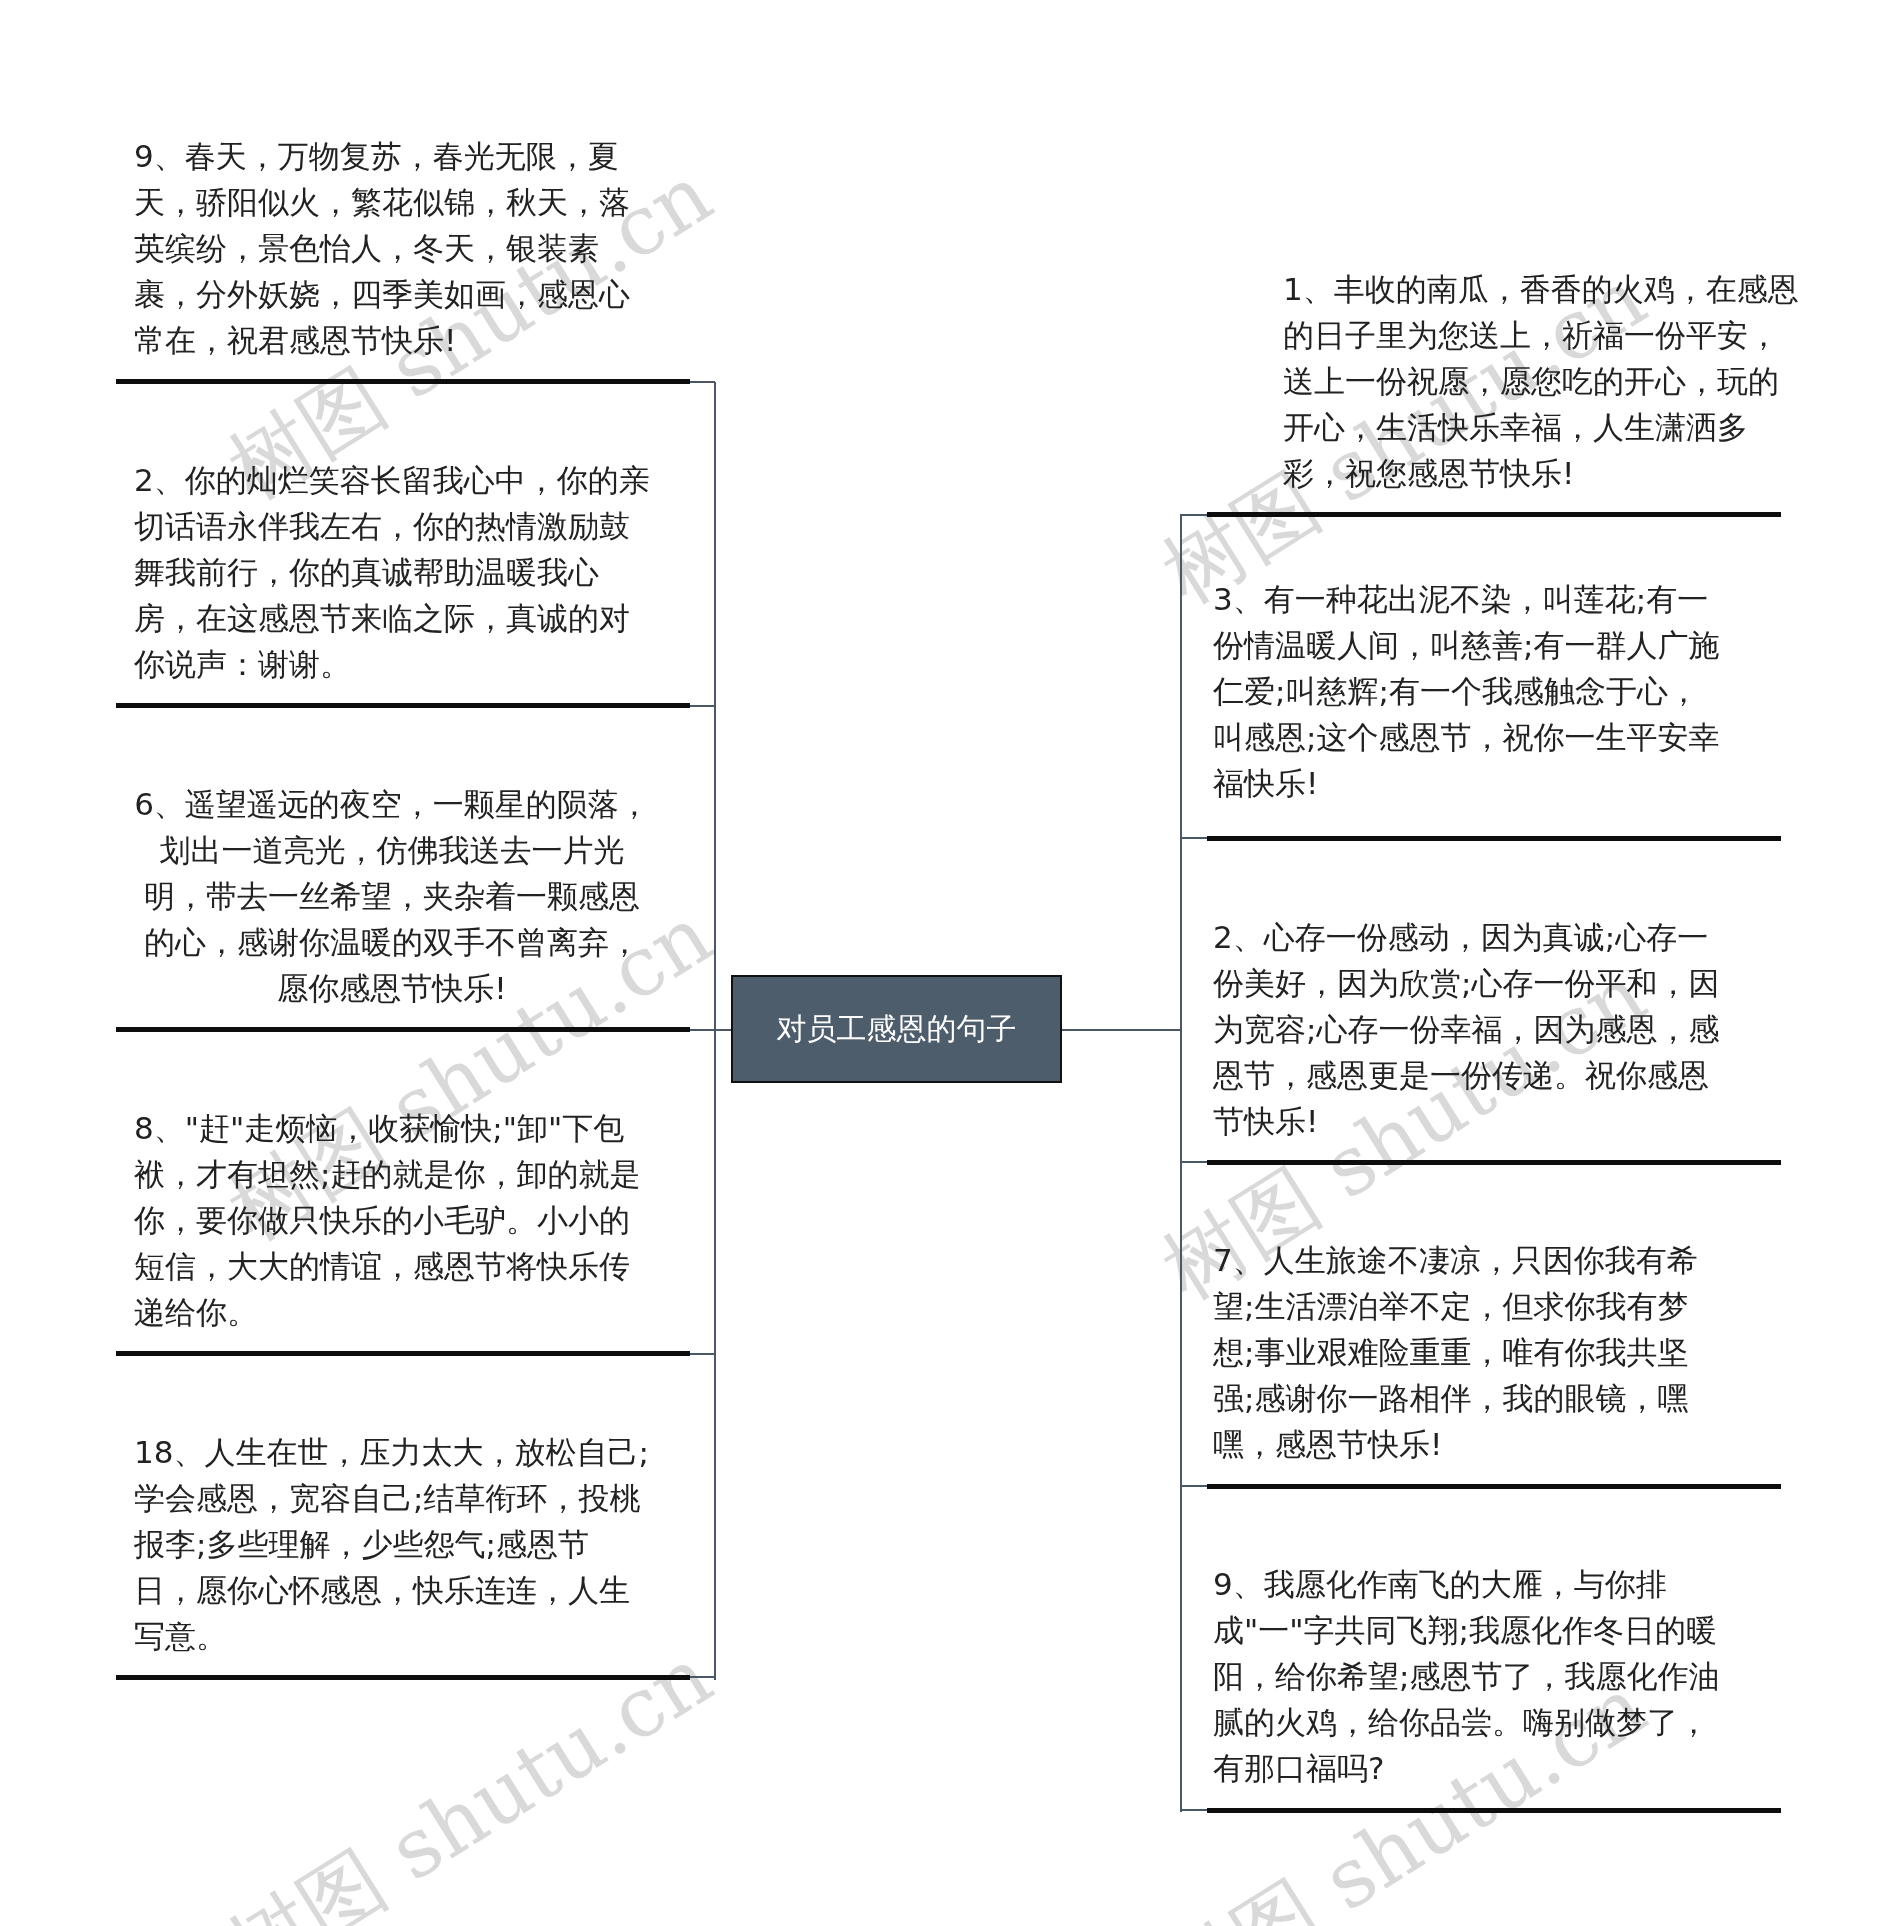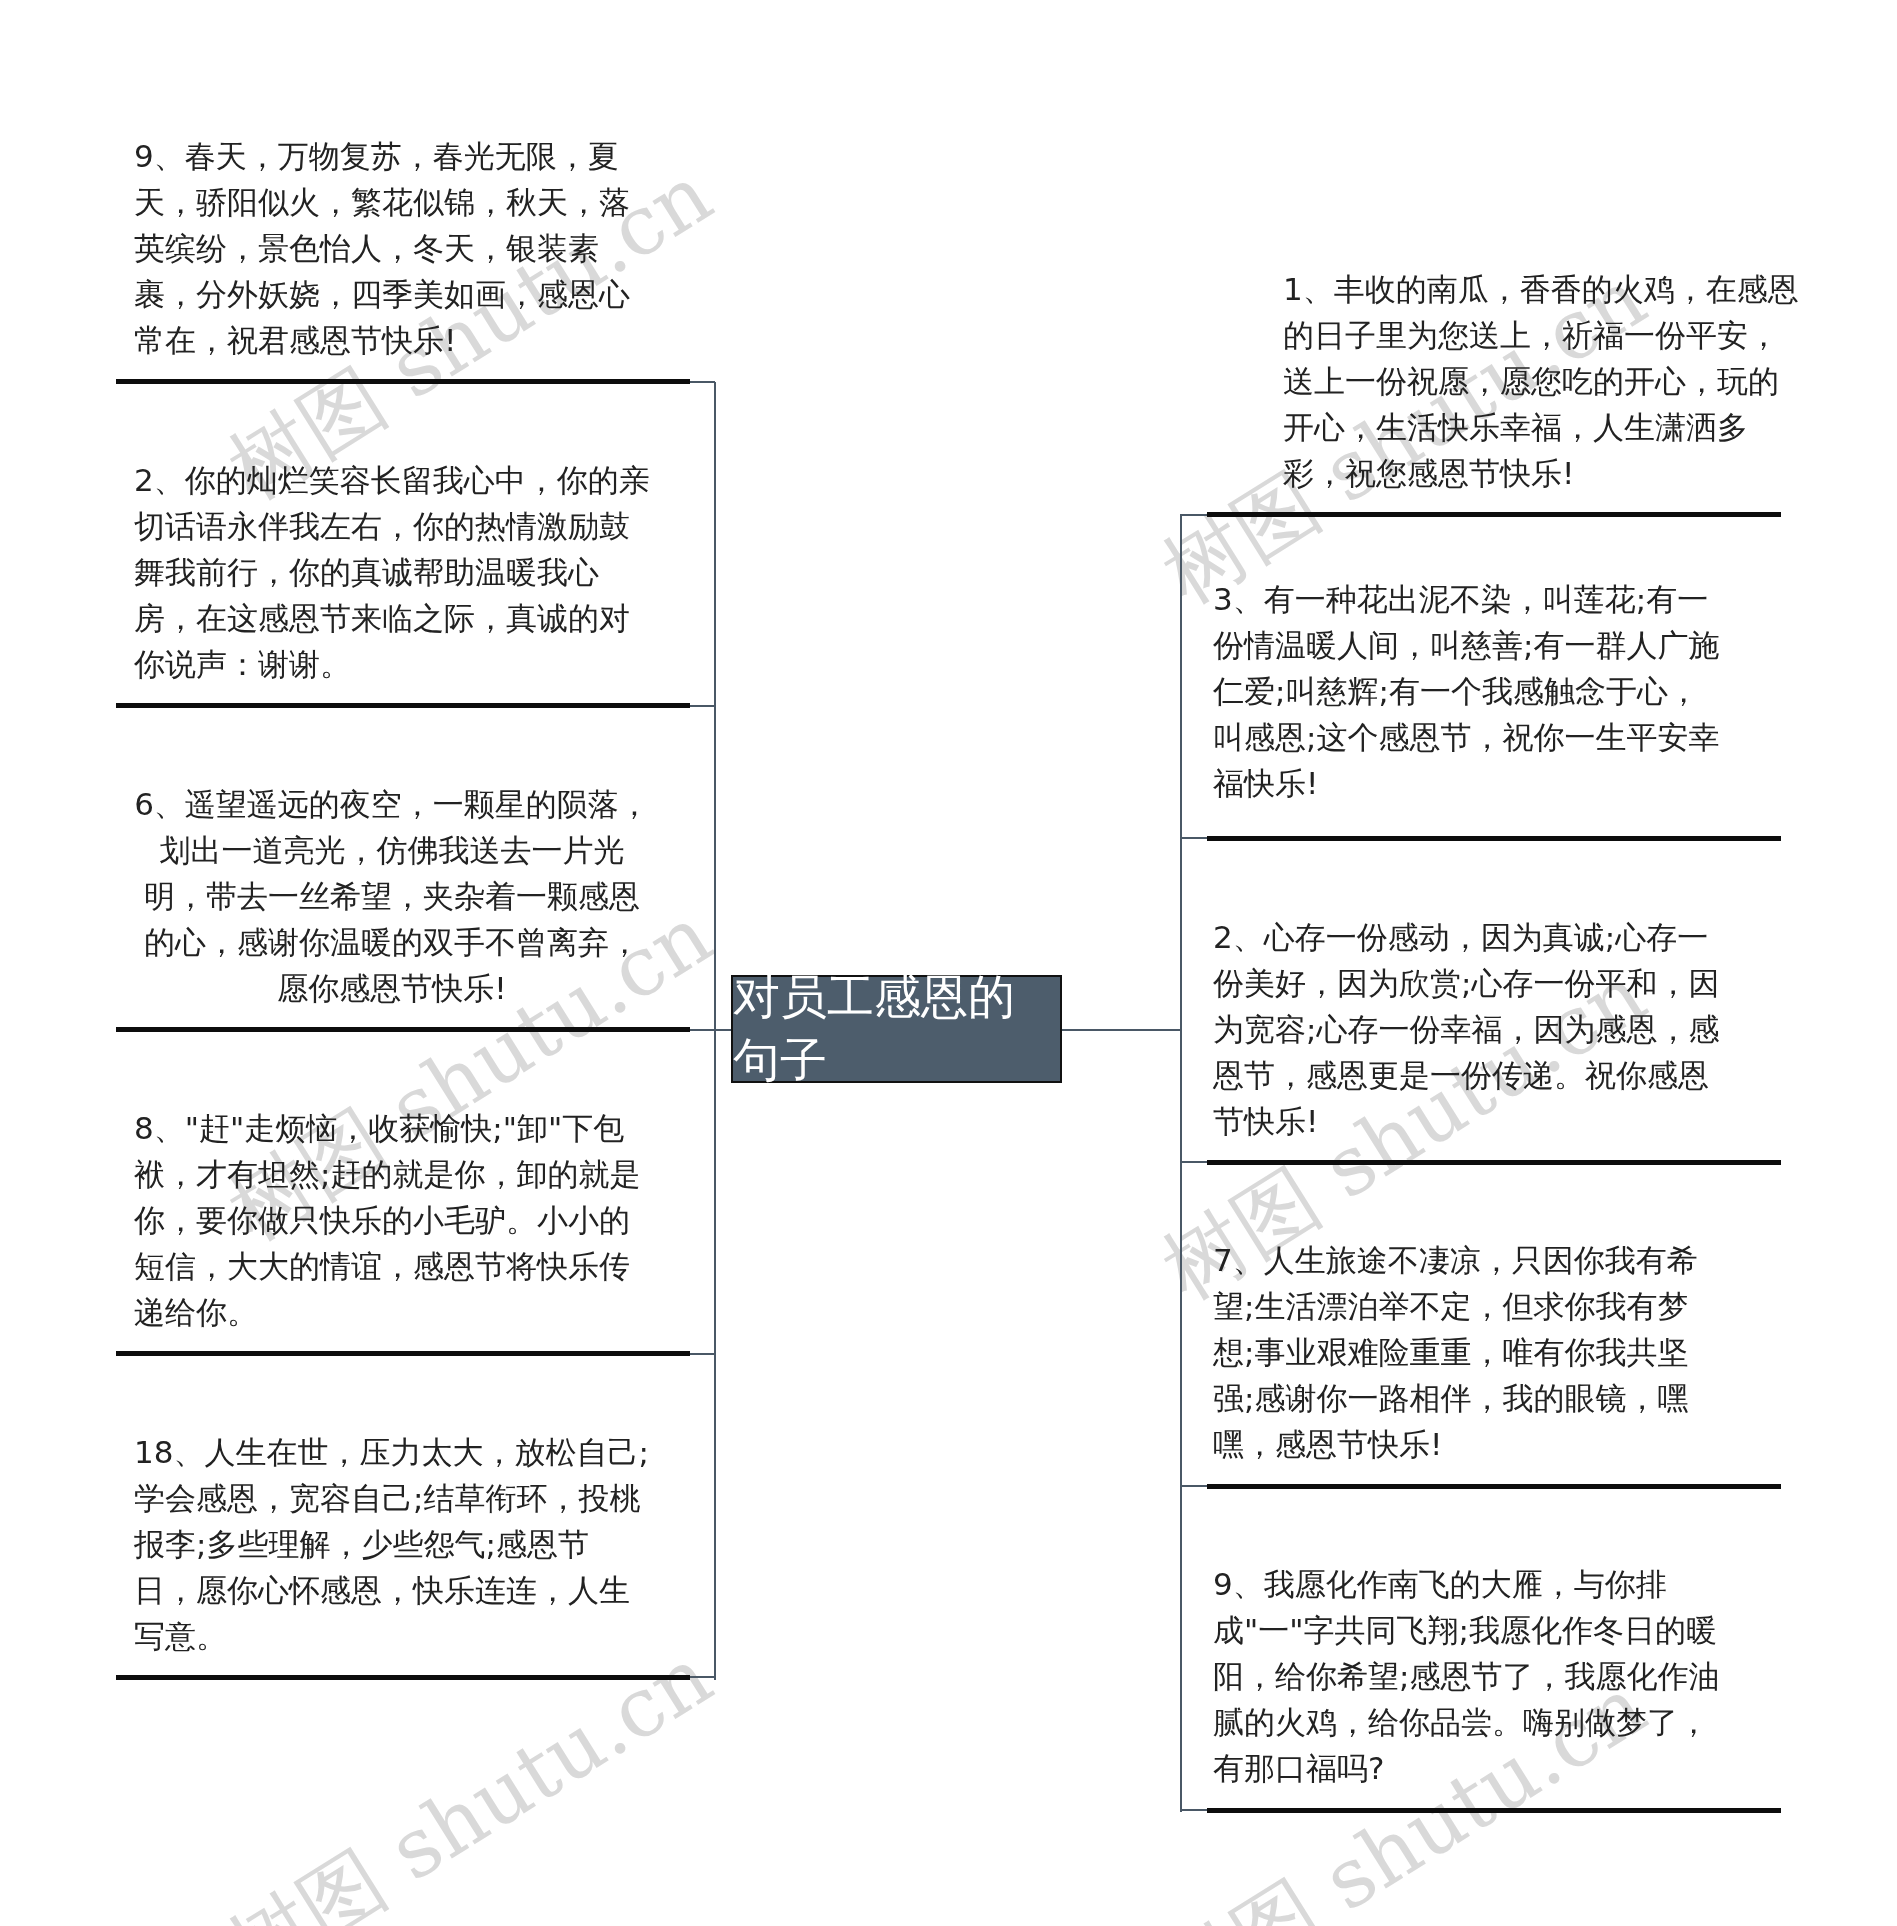--- a/index.html
+++ b/index.html
@@ -5,21 +5,21 @@
   html, body { margin:0; padding:0; background:#ffffff; }
   body { width:1897px; height:1926px; position:relative; overflow:hidden;
          font-family:"DejaVu Sans","Liberation Sans",sans-serif; }
   .node { position:absolute; width:534px; color:#222222; font-size:31px; line-height:46px;
           word-break:break-all; }
   .node .text { position:absolute; left:18px; right:0; bottom:16.3px; }
   .underline { position:absolute; height:5.2px; background:#0d0d0d; }
   .conn { position:absolute; background:#4a5866; }
   .center { position:absolute; left:731px; top:975px; width:331px; height:108px;
             background:#4d5d6c; border:2.2px solid #111; box-sizing:border-box;
-            color:#ffffff; font-size:47px; display:flex; align-items:center; justify-content:center; }
+            color:#ffffff; font-size:30px; display:flex; align-items:center; justify-content:center; }
   .wm { position:absolute; color:rgba(170,170,170,0.45); font-family:"DejaVu Serif","Liberation Serif",serif;
         font-size:82px; transform:rotate(-32deg); transform-origin:left bottom; white-space:nowrap; pointer-events:none; }
 </style>
 </head>
 <body>
 
 <div class="wm" style="left:267px;top:415px;">树图 shutu.cn</div>
 <div class="wm" style="left:267px;top:1156px;">树图 shutu.cn</div>
 <div class="wm" style="left:267px;top:1897px;">树图 shutu.cn</div>
 <div class="wm" style="left:1201px;top:519px;">树图 shutu.cn</div>

